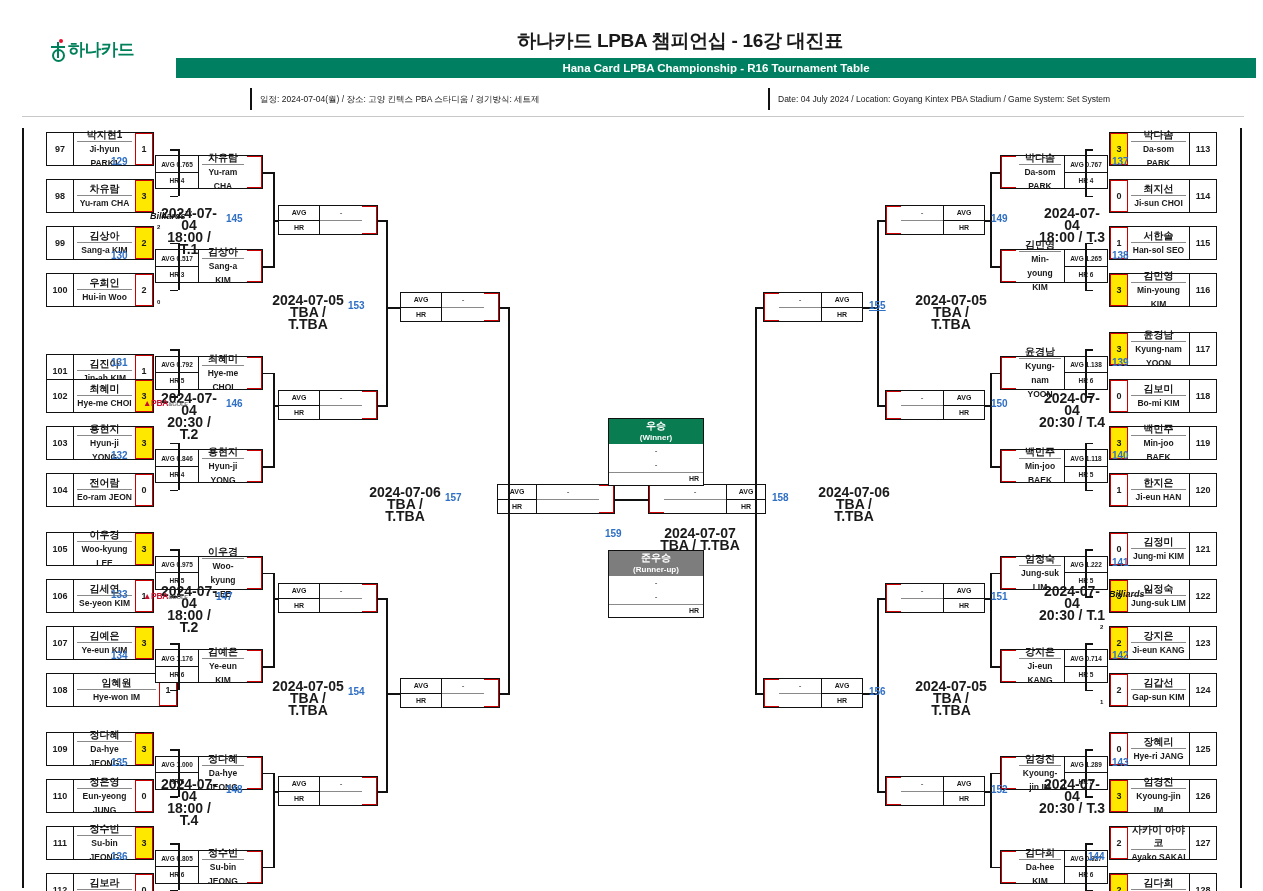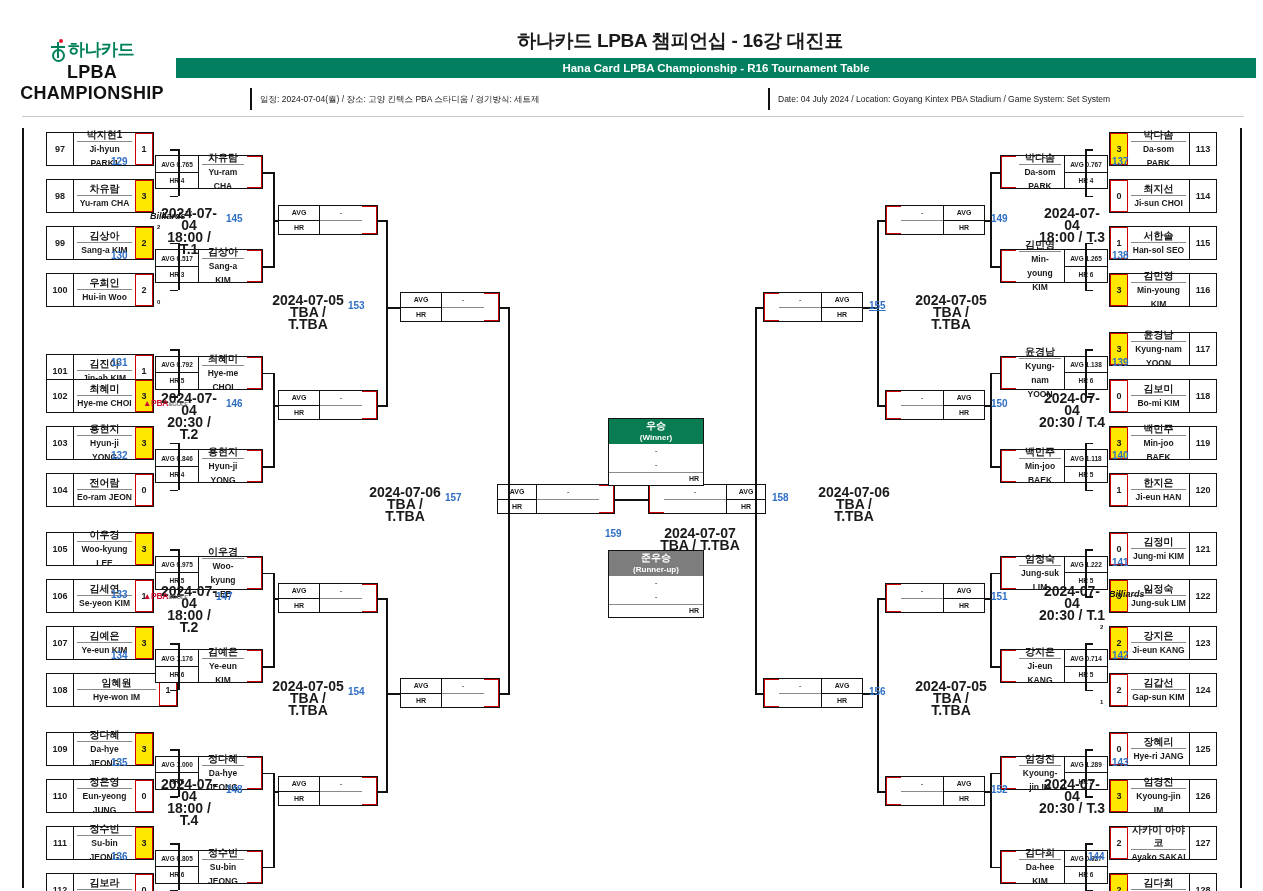--- a/index.html
+++ b/index.html
@@ -113,21 +113,20 @@
 <div class="abs" id="logo-block">
   <div class="logo-hana">
     <span class="logo-mark">
       <span class="stem"></span>
         <span class="bar"></span>
         <span class="dot"></span>
         <span class="arc"></span>
     </span>
     <span>하나카드</span>
   </div>
-  <div class="logo-lpba">LPBA CHAMPIONSHIP</div>
 </div>
 
 <div class="abs" id="title-main">하나카드 LPBA 챔피언십 - 16강 대진표</div>
 <div class="abs" id="subtitle-bar">
   <span>Hana Card LPBA Championship - R16 Tournament Table</span>
 </div>
 <div class="abs meta" id="meta-ko">일정: 2024-07-04(월) / 장소: 고양 킨텍스 PBA 스타디움 / 경기방식: 세트제</div>
 <div class="abs meta" id="meta-en">Date: 04 July 2024 / Location: Goyang Kintex PBA Stadium / Game System: Set System</div>
 <div class="abs" id="hr-top"></div>
 

